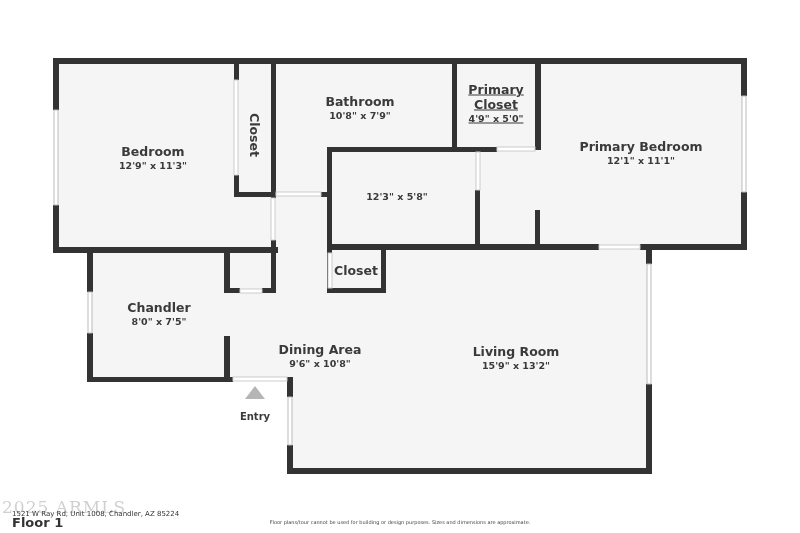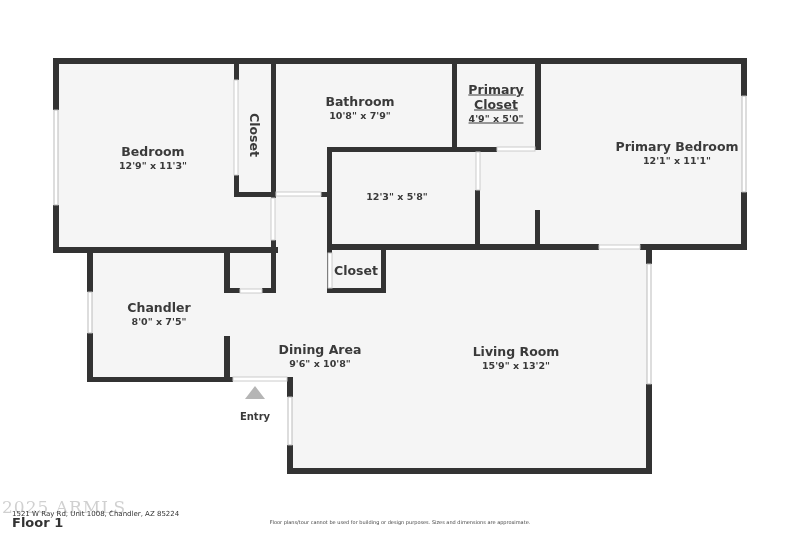--- a/index.html
+++ b/index.html
@@ -119,21 +119,21 @@
   <div class="room-name">Bathroom</div>
   <div class="room-dim">10'8" x 7'9"</div>
 </div>
 
 <div class="room-label" style="left:496px; top:103px;text-decoration:underline;">
   <div class="room-name">Primary</div>
   <div class="room-name">Closet</div>
   <div class="room-dim">4'9" x 5'0"</div>
 </div>
 
-<div class="room-label" style="left:641px; top:153px;margin-left:36px;">
+<div class="room-label" style="left:641px; top:153px;">
   <div class="room-name">Primary Bedroom</div>
   <div class="room-dim">12'1" x 11'1"</div>
 </div>
 
 <div class="room-label" style="left:397px; top:196px;">
   <div class="room-dim">12'3" x 5'8"</div>
 </div>
 
 <div class="room-label" style="left:356px; top:270px;">
   <div class="room-name">Closet</div>

